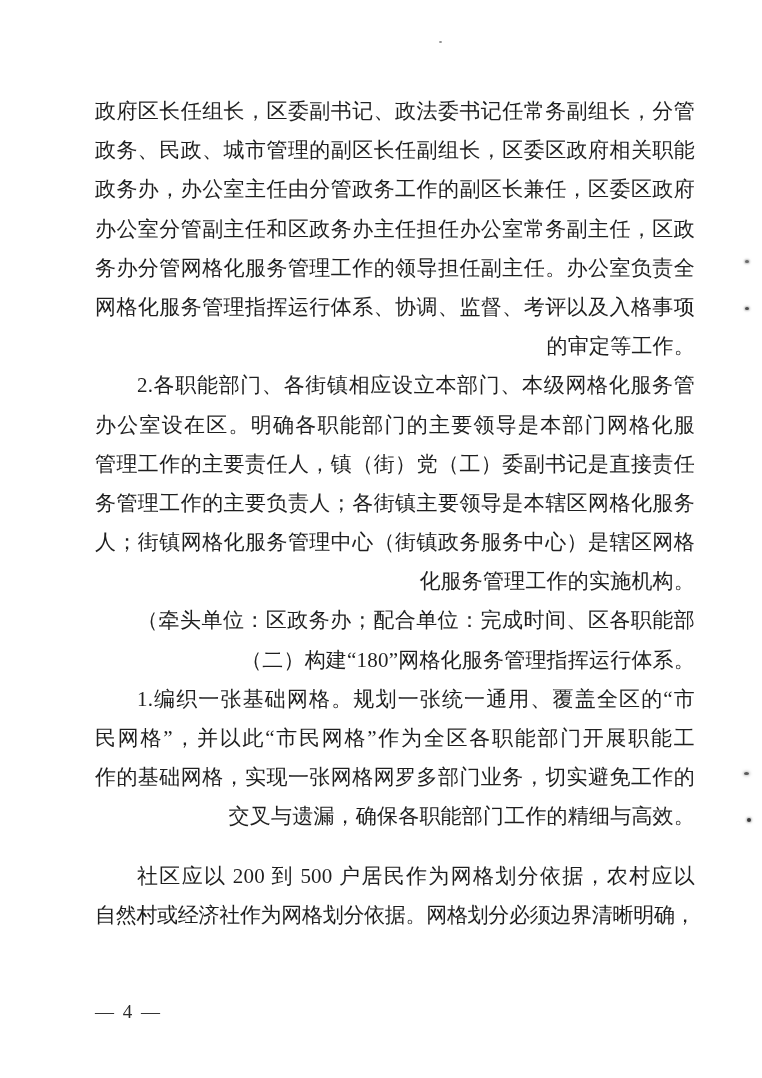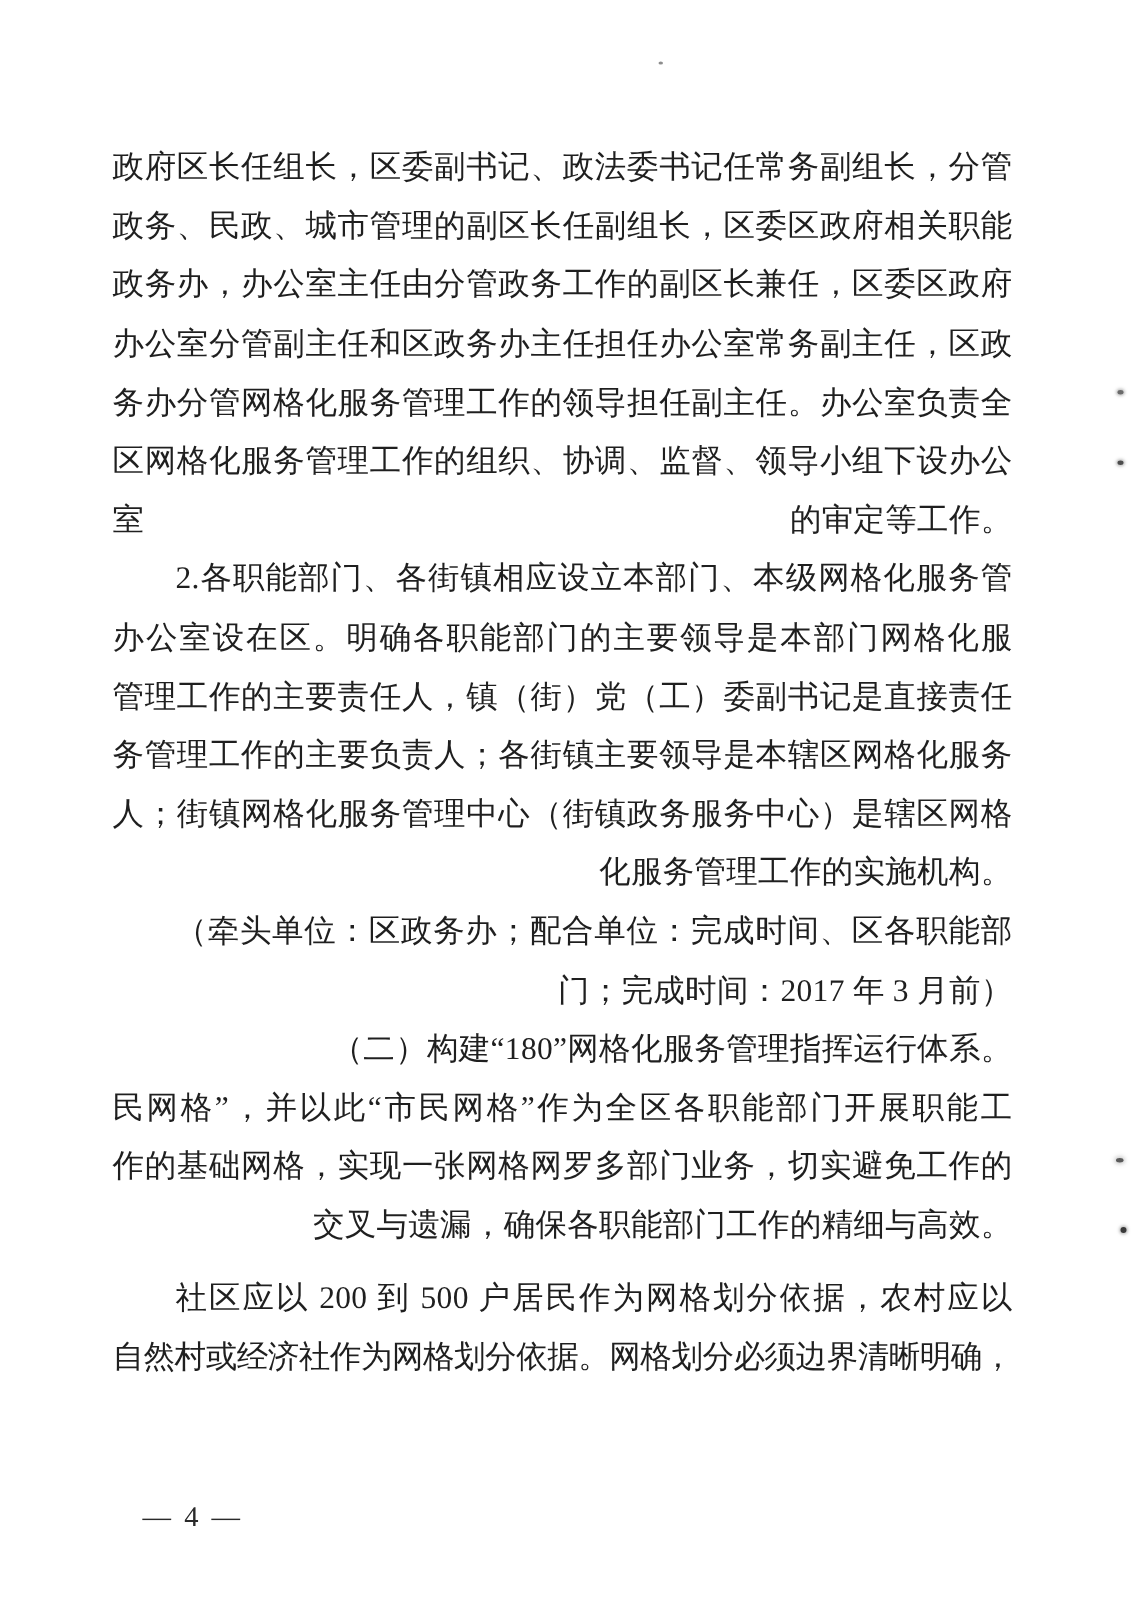--- a/index.html
+++ b/index.html
@@ -7,41 +7,41 @@
     position:relative;
     width:762px;height:1078px;
     margin:0 auto;
     background:#ffffff;
     overflow:hidden;
     font-family:"Liberation Serif","DejaVu Serif",serif;
     color:#1f1f1f;
   }
   .content{
     position:absolute;
-    left:75px;top:92px;
+    left:95px;top:92px;
     width:600px;
   }
   .line{
     height:39.2px;
     line-height:39.2px;
     font-size:21px;
     text-align:right;
     white-space:normal;
     letter-spacing:0.2px;
   }
   .line.j{
     text-align:justify;
     text-align-last:justify;
     text-justify:inter-character;
   }
   .line.ind{
     text-indent:42px;
   }
   .line.gap{
-    margin-top:9px;
+    margin-top:20px;
   }
   .line.tight{
     letter-spacing:-0.6px;
   }
   .footer{
     position:absolute;
     left:95px;top:1001px;
     font-size:19px;
     letter-spacing:2px;
     color:#2a2a2a;
@@ -59,31 +59,31 @@
 </head>
 <body>
 
 <div class="page">
   <div class="content">
     <div class="line j">政府区长任组长，区委副书记、政法委书记任常务副组长，分管</div>
     <div class="line j">政务、民政、城市管理的副区长任副组长，区委区政府相关职能</div>
     <div class="line j">政务办，办公室主任由分管政务工作的副区长兼任，区委区政府</div>
     <div class="line j">办公室分管副主任和区政务办主任担任办公室常务副主任，区政</div>
     <div class="line j">务办分管网格化服务管理工作的领导担任副主任。办公室负责全</div>
-    <div class="line j">区网格化服务管理工作的组织、协调、监督、领导小组下设办公室</div>
+    <div class="line j">网格化服务管理指挥运行体系、协调、监督、考评以及入格事项</div>
     <div class="line">的审定等工作。</div>
     <div class="line j ind">2.各职能部门、各街镇相应设立本部门、本级网格化服务管</div>
     <div class="line j">办公室设在区。明确各职能部门的主要领导是本部门网格化服</div>
     <div class="line j">管理工作的主要责任人，镇（街）党（工）委副书记是直接责任</div>
     <div class="line j">务管理工作的主要负责人；各街镇主要领导是本辖区网格化服务</div>
     <div class="line j">人；街镇网格化服务管理中心（街镇政务服务中心）是辖区网格</div>
     <div class="line">化服务管理工作的实施机构。</div>
     <div class="line j ind">（牵头单位：区政务办；配合单位：完成时间、区各职能部</div>
-    <div class="line">门；完成时间：2017 年 3 月前）</div>
     <div class="line ind">（二）构建“180”网格化服务管理指挥运行体系。</div>
+    <div class="line j ind">1.编织一张基础网格。规划一张统一通用、覆盖全区的“市</div>
     <div class="line j">民网格”，并以此“市民网格”作为全区各职能部门开展职能工</div>
     <div class="line j">作的基础网格，实现一张网格网罗多部门业务，切实避免工作的</div>
     <div class="line">交叉与遗漏，确保各职能部门工作的精细与高效。</div>
     <div class="line j ind gap">社区应以 200 到 500 户居民作为网格划分依据，农村应以</div>
     <div class="line j tight">自然村或经济社作为网格划分依据。网格划分必须边界清晰明确，</div>
   </div>
 
   <div class="footer">— 4 —</div>
 
   <div class="speck sp1"></div>

